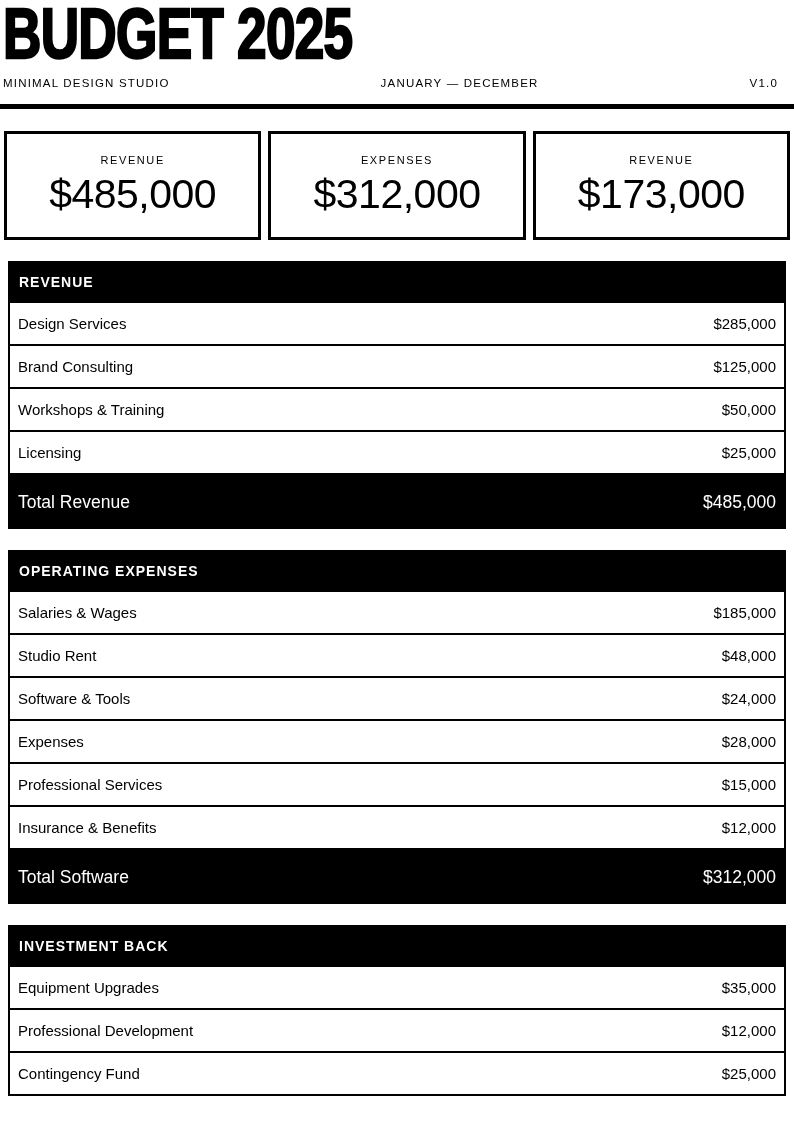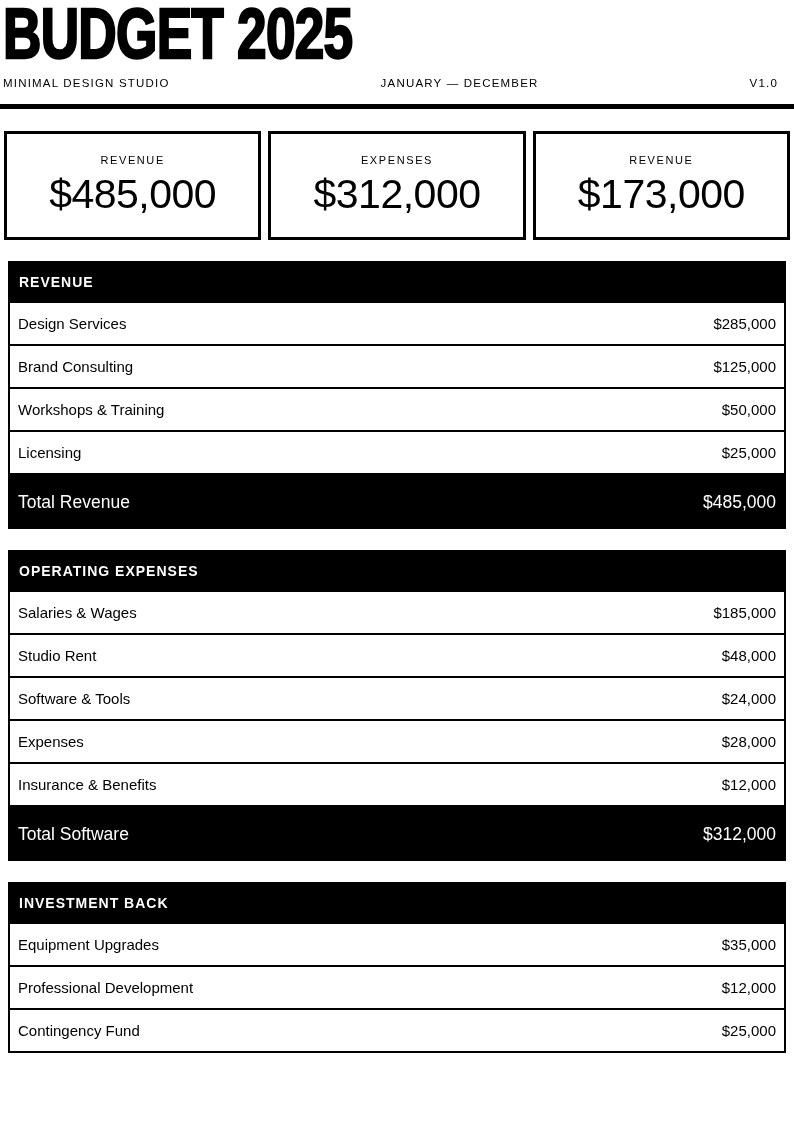--- a/index.html
+++ b/index.html
@@ -128,20 +128,24 @@
       </div>
       <div class="row">
         <span>Software &amp; Tools</span>
         <span>$24,000</span>
       </div>
       <div class="row">
         <span>Expenses</span>
         <span>$28,000</span>
       </div>
       <div class="row">
+        <span>Professional Services</span>
+        <span>$15,000</span>
+      </div>
+      <div class="row">
         <span>Insurance &amp; Benefits</span>
         <span>$12,000</span>
       </div>
     </div>
     <div class="total">
       <span>Total Software</span>
       <span>$312,000</span>
     </div>
   </div>
 

